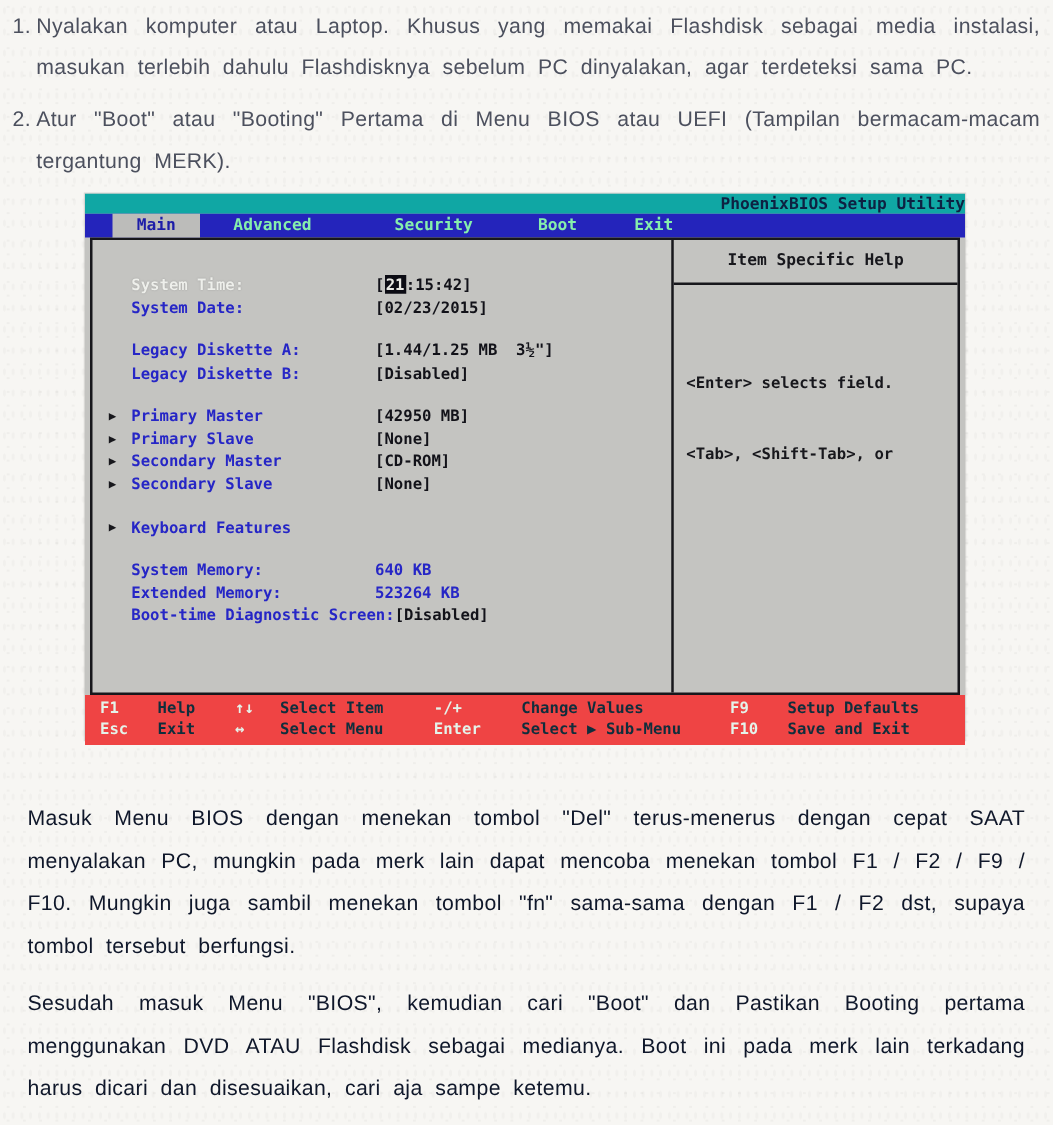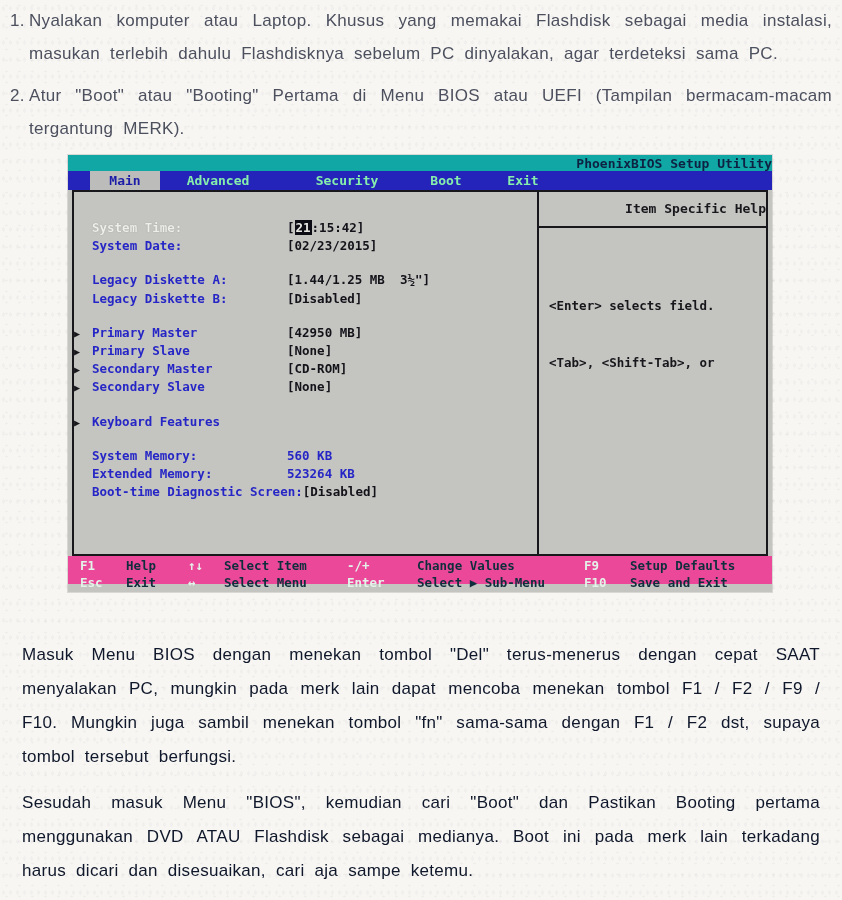--- a/index.html
+++ b/index.html
@@ -36,35 +36,35 @@
   .tab.selected{background:#bcbcba;color:#1c1ca8}
   .tab:nth-child(1){margin-left:22px;width:70px}
   .tab:nth-child(2){margin-left:23px;width:70px}
   .tab:nth-child(3){margin-left:60px;width:68px}
   .tab:nth-child(4){margin-left:46px;width:38px}
   .tab:nth-child(5){margin-left:40px;width:36px}
 
   .bios-main{margin:0 4px;height:366px;border:2px solid #17171c;
     box-sizing:border-box;display:flex}
   .bios-left{flex:1;padding-top:28px;overflow:hidden}
-  .row{height:18.2px;display:flex;}
+  .row{height:18.2px;display:flex;padding-left:13px}
   .row .arrow{width:18px;color:#17171c;font-size:10px;line-height:18px}
   .row .lbl{min-width:195px;color:#2626c6;white-space:pre}
   .row .lbl.sel{color:#eeefeb;text-shadow:0 0 1px rgba(90,90,90,0.5)}
   .row .val{color:#121219;white-space:pre}
   .row .val .blue{color:#2626c6}
   .row .val .inv{background:#0c0c14;color:#e9e9e4;padding:0 1px}
   .spacer{height:16px}
 
   .bios-help{width:229px;border-left:2px solid #17171c;box-sizing:border-box}
   .help-header{height:36px;border-bottom:2px solid #17171c;color:#17171c;
-    text-align:right;line-height:34px;box-sizing:border-box;font-size:13px}
+    text-align:center;line-height:34px;box-sizing:border-box;font-size:13px}
   .help-body{padding:30px 0 0 10px;color:#17171c;line-height:19px;white-space:pre;font-size:12.5px}
 
-  .bios-footer{height:28px;background:#ec4899;padding-top:1px;box-sizing:border-box}
+  .bios-footer{height:40px;background:#ef4444;padding-top:1px;box-sizing:border-box}
   .frow{display:grid;grid-template-columns:46px 62px 36px 123px 70px 167px 46px auto;
     padding-left:12px;height:17px;line-height:17px}
   .frow .key{color:#e4f3ea}
   .frow .flabel{color:#0f2e3c}
 </style>
 </head>
 <body>
 
 <div class="page">
 
@@ -134,21 +134,21 @@
           <div class="spacer"></div>
           <div class="row">
             <span class="arrow">▶</span>
             <span class="lbl">Keyboard Features</span>
             <span class="val"></span>
           </div>
           <div class="spacer"></div>
           <div class="row">
             <span class="arrow"></span>
             <span class="lbl">System Memory:</span>
-            <span class="val"><span class="blue">560 KB</span></span>
+            <span class="val"><span class="blue">640 KB</span></span>
           </div>
           <div class="row">
             <span class="arrow"></span>
             <span class="lbl">Extended Memory:</span>
             <span class="val"><span class="blue">523264 KB</span></span>
           </div>
           <div class="row">
             <span class="arrow"></span>
             <span class="lbl">Boot-time Diagnostic Screen:</span>
             <span class="val"><span>[Disabled]</span></span>

